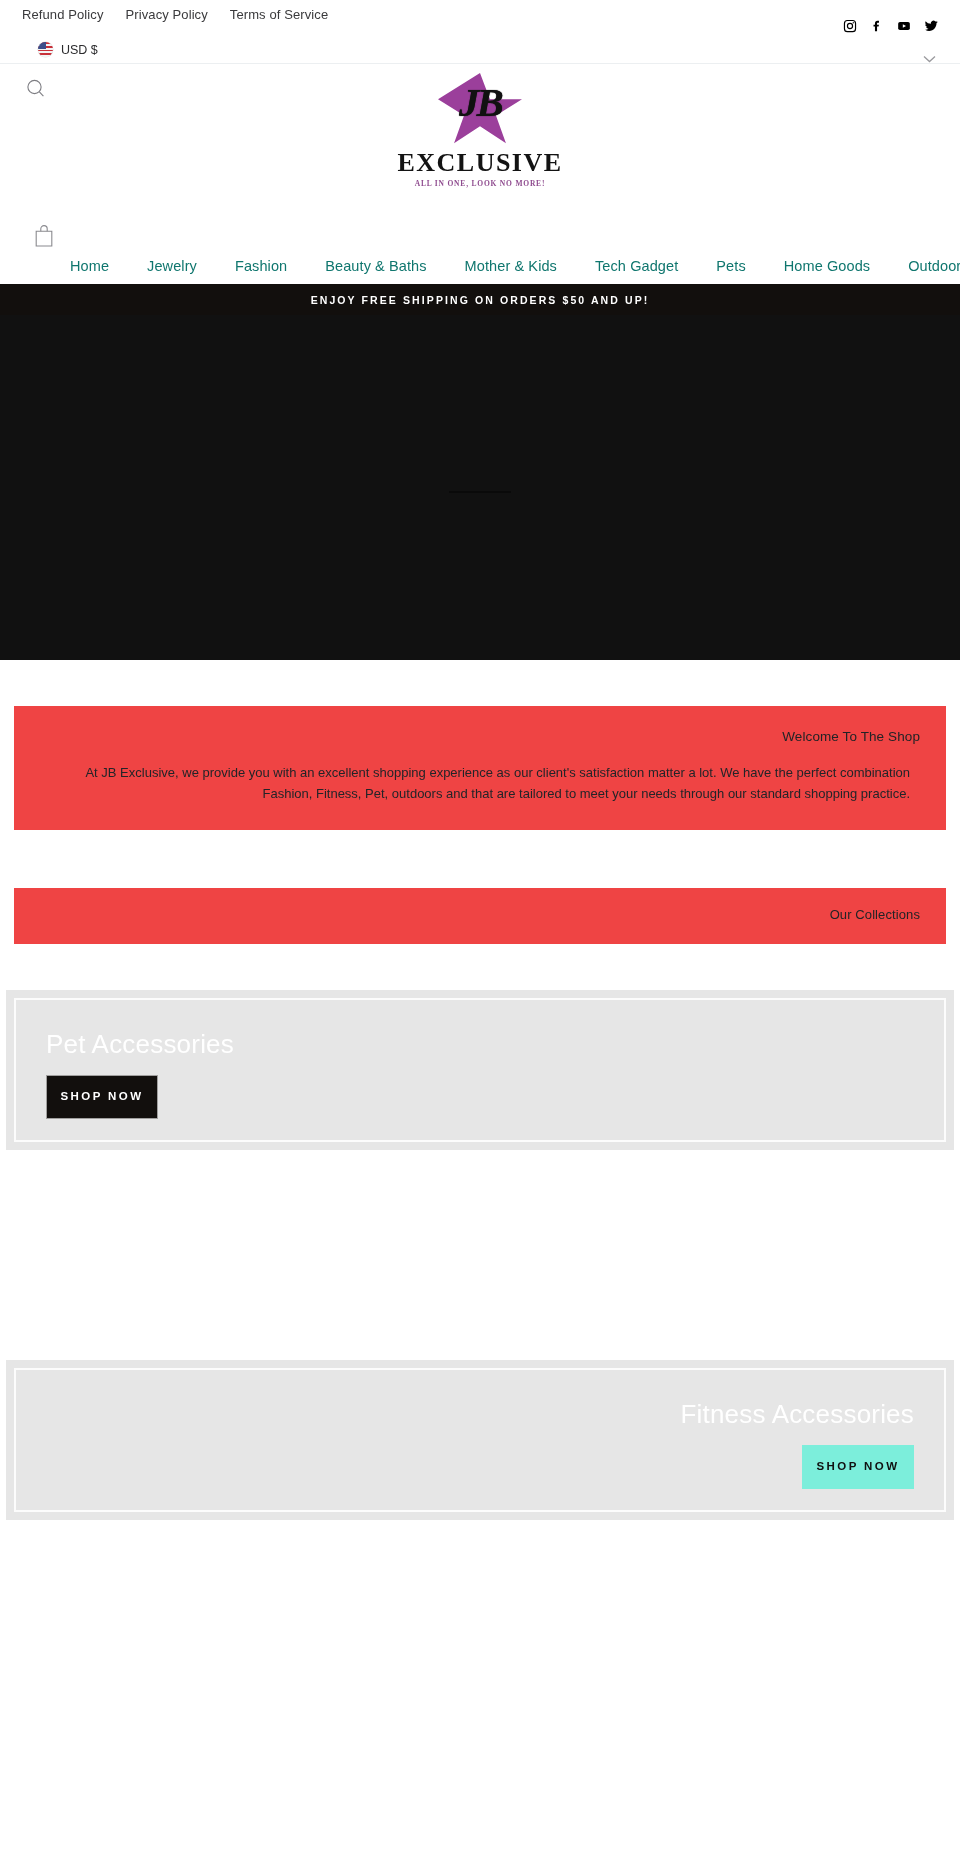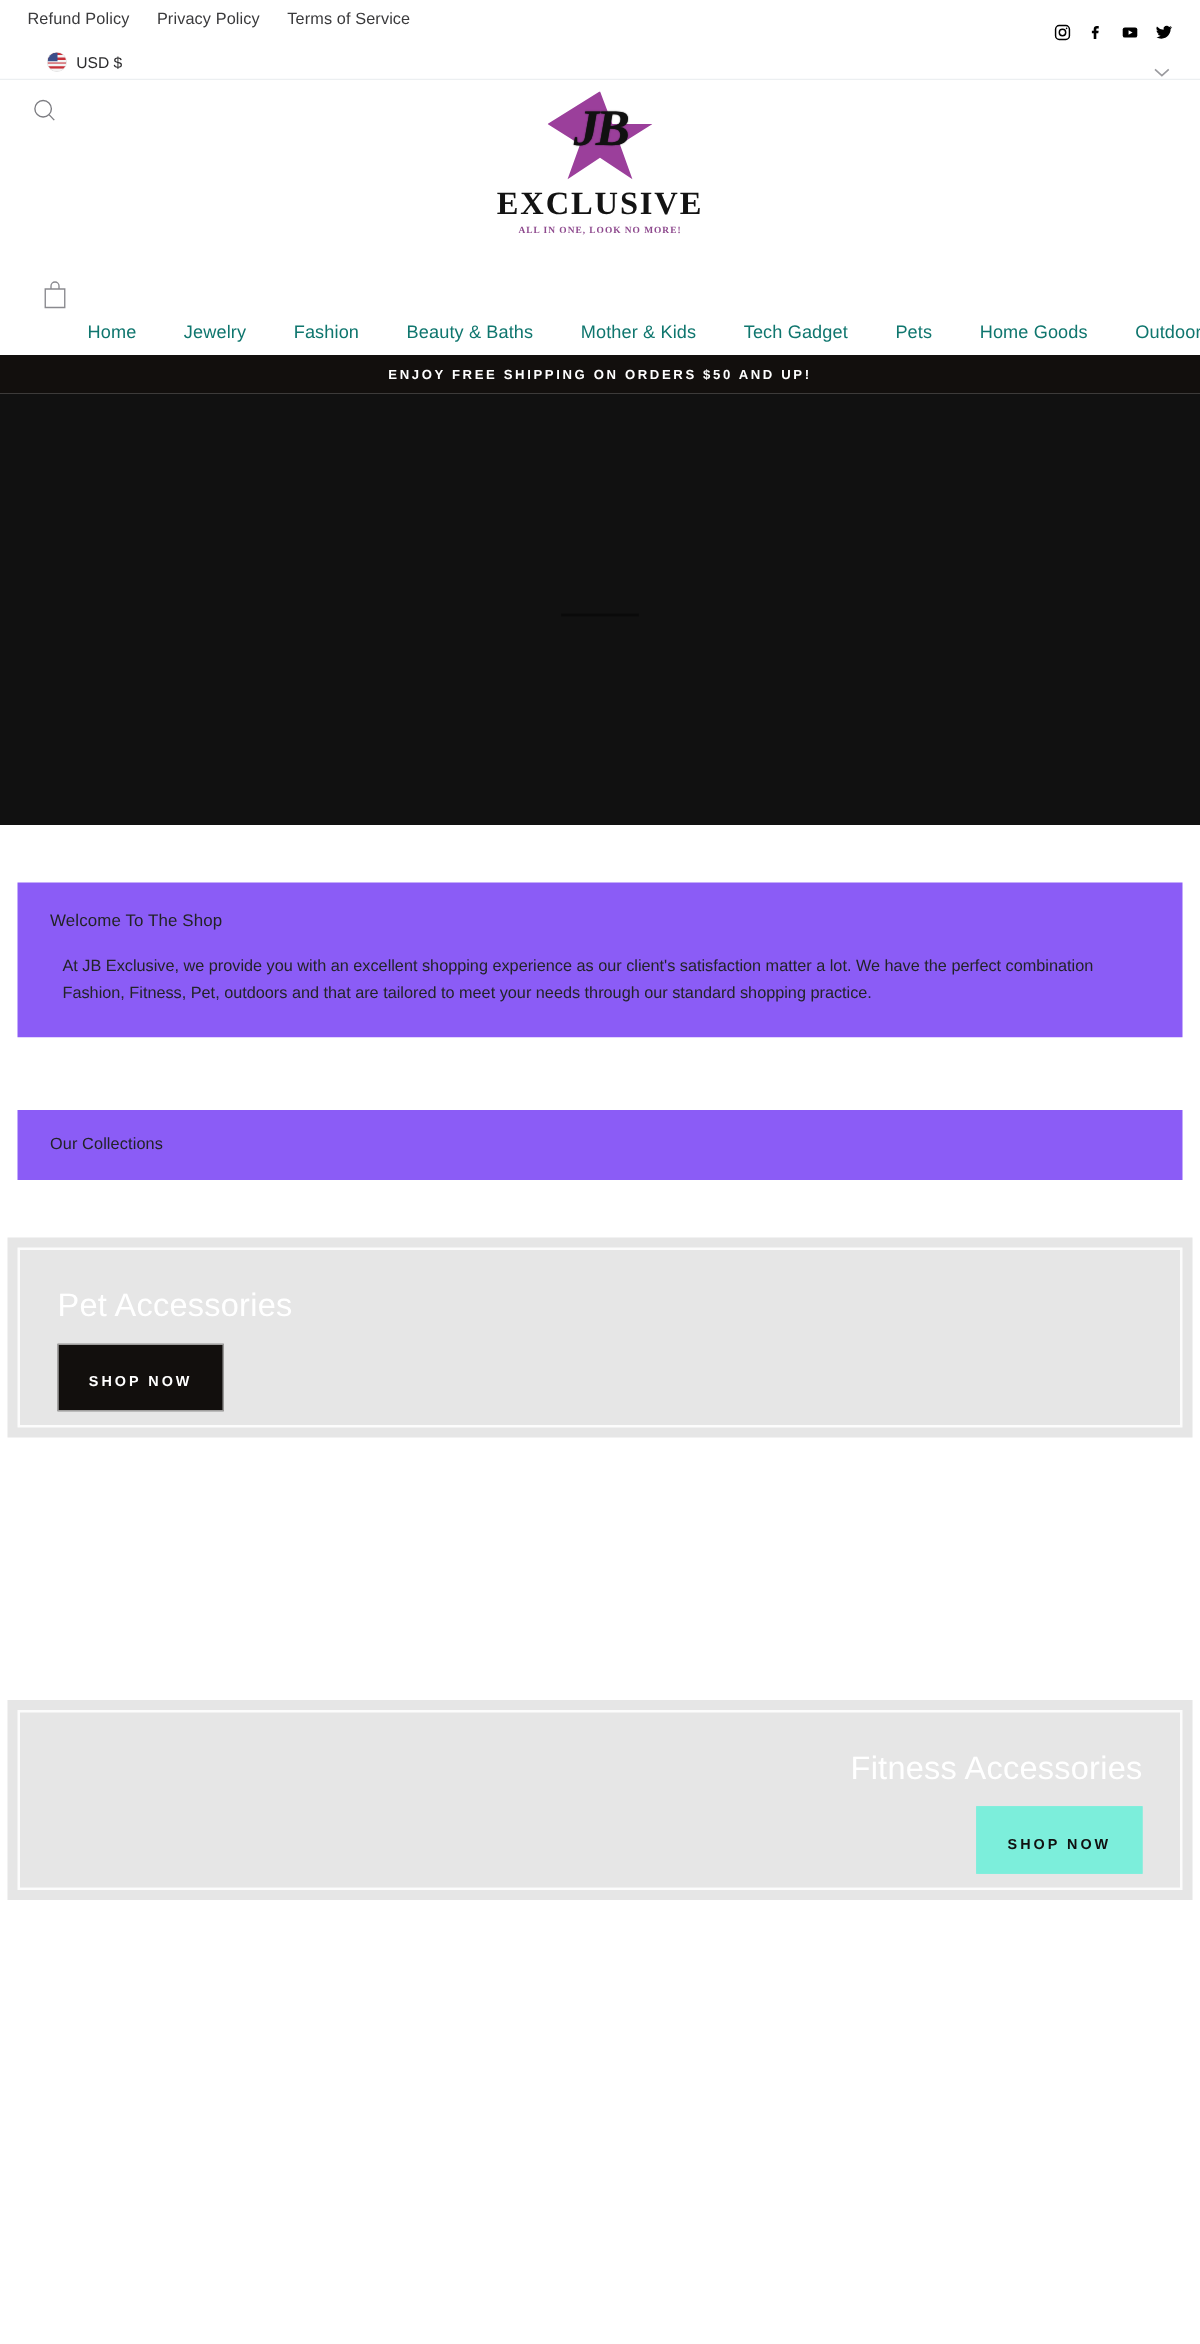--- a/index.html
+++ b/index.html
@@ -205,23 +205,23 @@
     height: 2px;
     background: #0a0a0a;
   }
 
   
   .gap-sm { height: 46px; background: #fff; }
   .gap-md { height: 58px; background: #fff; }
 
   .panel {
     margin: 0 14px;
-    background: #8b5cf6;
+    background: #ef4444;
     padding: 22px 26px 26px;
-    text-align: left;
+    text-align: right;
   }
   .panel h2 {
     font-size: 13.5px;
     font-weight: 400;
     color: #222326;
     line-height: 1.4;
     letter-spacing: 0.1px;
   }
   .panel p {
     margin-top: 15px;
@@ -260,22 +260,22 @@
   .card-title {
     font-size: 26px;
     font-weight: 400;
     color: #ffffff;
     letter-spacing: 0.2px;
     line-height: 1.1;
   }
   .card-btn {
     margin-top: 16px;
     display: inline-block;
-    width: 133px;
-    padding: 21px 6px 12px;
+    width: 112px;
+    padding: 11px 6px 12px;
     text-align: center;
     font-size: 11.5px;
     font-weight: 700;
     letter-spacing: 2.4px;
     line-height: 1.65;
     text-decoration: none;
     border: 1px solid rgba(255,255,255,.6);
   }
   .card-btn.dark { background: #120f0d; color: #ffffff; }
   .card-btn.mint { background: #7ceedb; color: #101010; border-color: #7ceedb; }

